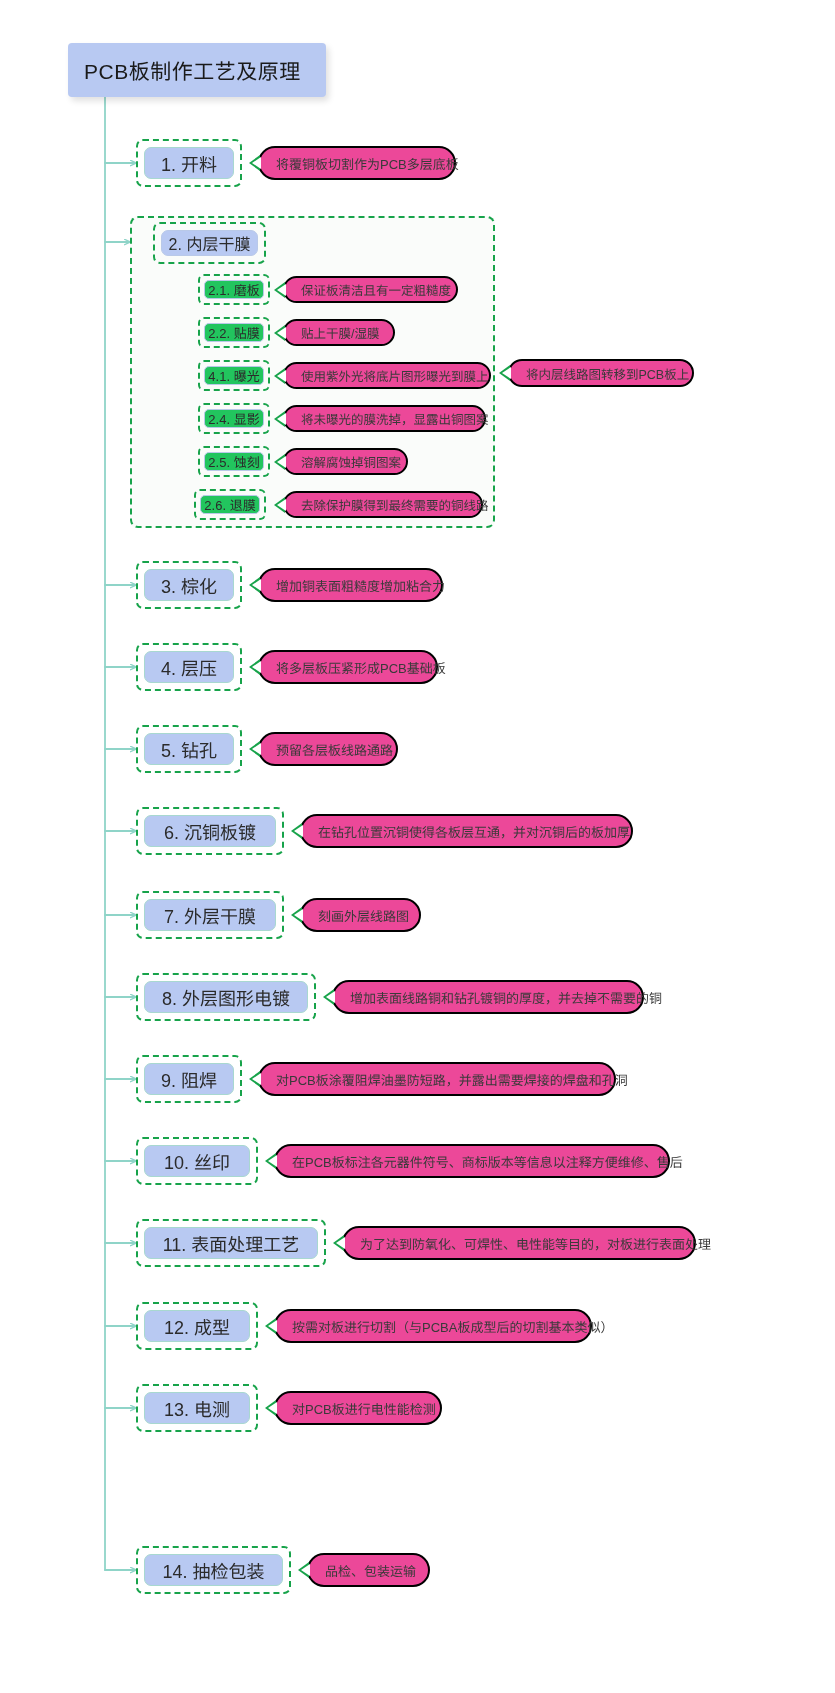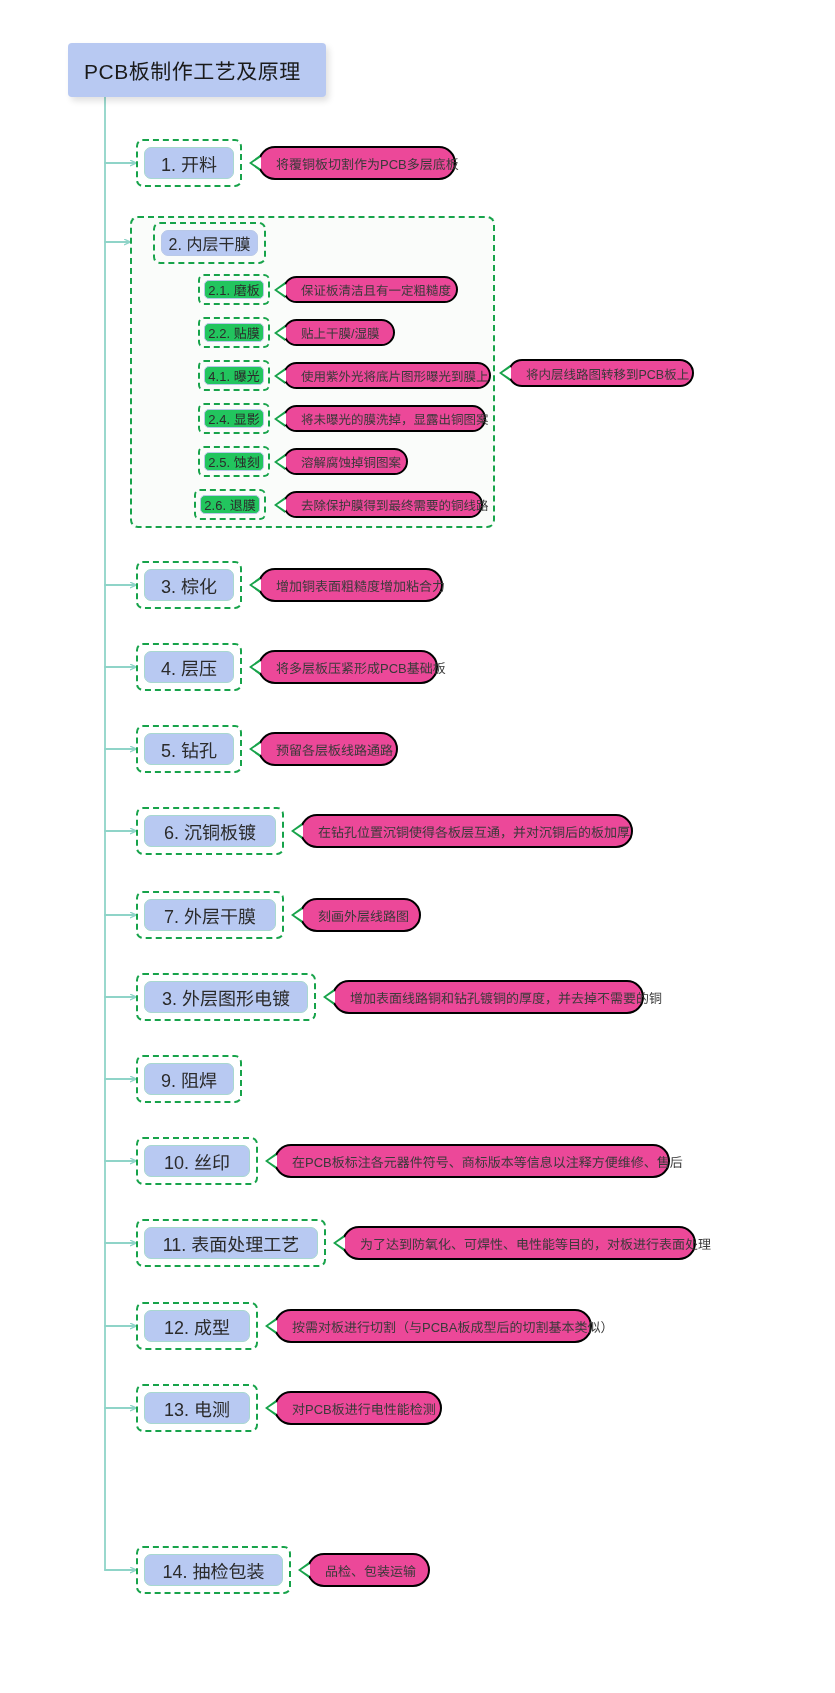--- a/index.html
+++ b/index.html
@@ -260,30 +260,34 @@
 
   <div class="node1" style="left:136px;top:891px;width:148px;height:48px;">
     <div class="pill">7. 外层干膜</div>
   </div>
   <div class="callout" style="left:300px;top:898px;width:121px;height:34px;font-size:13px;">
     <span class="notch"></span>
     <span>刻画外层线路图</span>
   </div>
 
   <div class="node1" style="left:136px;top:973px;width:180px;height:48px;">
-    <div class="pill">3. 外层图形电镀</div>
+    <div class="pill">8. 外层图形电镀</div>
   </div>
   <div class="callout" style="left:332px;top:980px;width:312px;height:34px;font-size:13px;">
     <span class="notch"></span>
     <span>增加表面线路铜和钻孔镀铜的厚度，并去掉不需要的铜</span>
   </div>
 
   <div class="node1" style="left:136px;top:1055px;width:106px;height:48px;">
     <div class="pill">9. 阻焊</div>
   </div>
+  <div class="callout" style="left:258px;top:1062px;width:358px;height:34px;font-size:13px;">
+    <span class="notch"></span>
+    <span>对PCB板涂覆阻焊油墨防短路，并露出需要焊接的焊盘和孔洞</span>
+  </div>
 
   <div class="node1" style="left:136px;top:1137px;width:122px;height:48px;">
     <div class="pill">10. 丝印</div>
   </div>
   <div class="callout" style="left:274px;top:1144px;width:396px;height:34px;font-size:13px;">
     <span class="notch"></span>
     <span>在PCB板标注各元器件符号、商标版本等信息以注释方便维修、售后</span>
   </div>
 
   <div class="node1" style="left:136px;top:1219px;width:190px;height:48px;">

